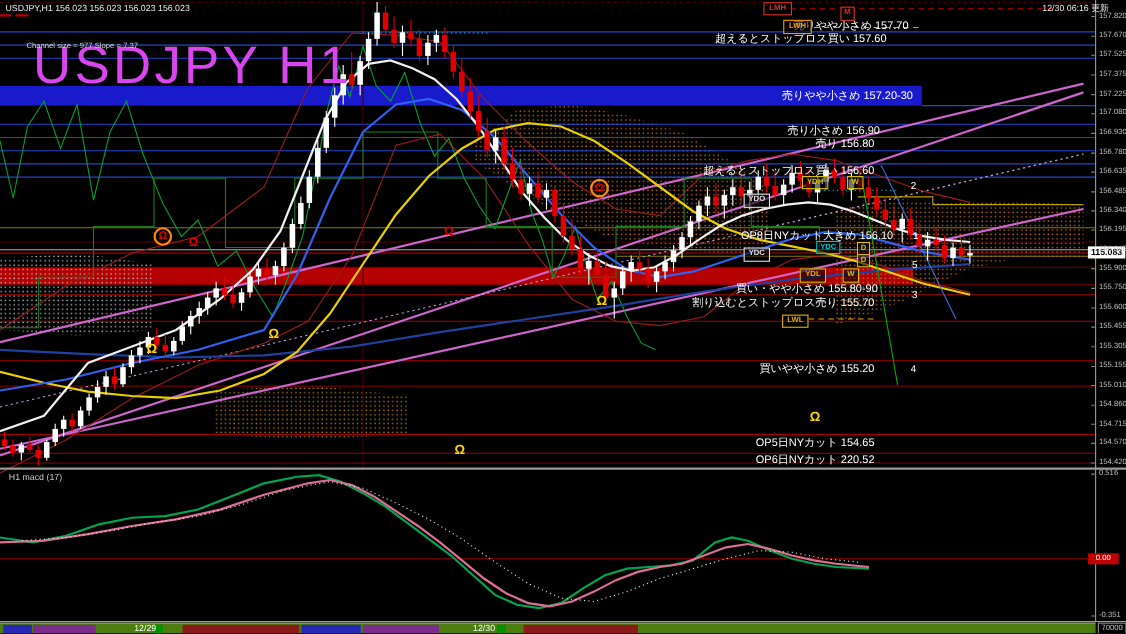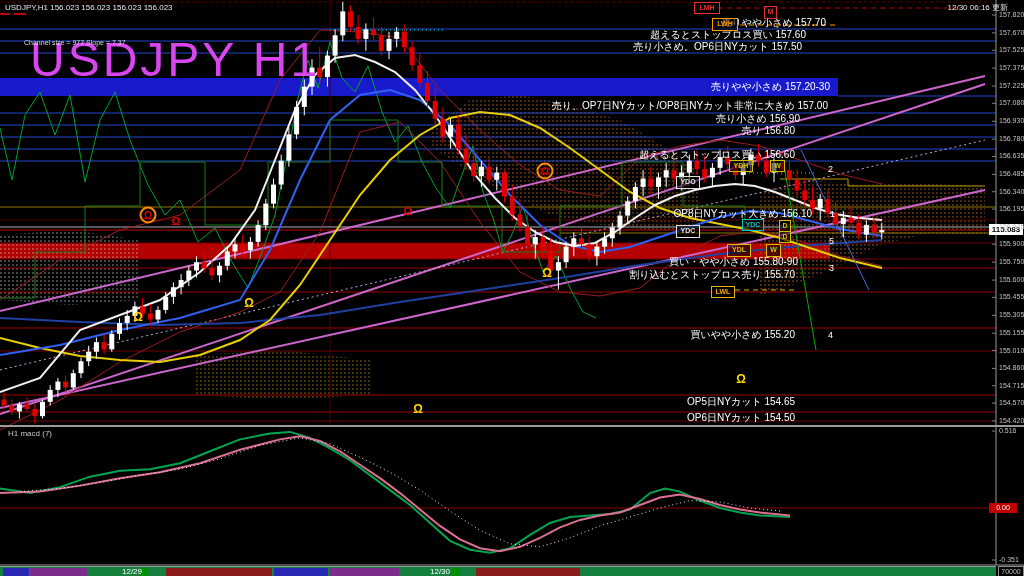--- a/index.html
+++ b/index.html
@@ -19,21 +19,21 @@
           font-size:8px;font-weight:bold;line-height:11px;text-align:center;}
   .tagzero{position:absolute;left:989px;width:28px;height:10px;background:#c00000;color:#fff;
            font-size:7px;line-height:10px;text-align:center;}
   .barsbox{position:absolute;left:998px;top:566px;width:24px;height:9px;border:1px solid #909090;
            color:#c0c0c0;font-size:7px;line-height:9px;text-align:center;background:#000;}
   .objbox{position:absolute;font-size:7px;font-weight:bold;line-height:9px;text-align:center;
           background:rgba(0,0,0,.55);}
   .num{position:absolute;color:#fff;font-size:9px;}
   .mark{position:absolute;font-weight:bold;transform:translate(-50%,-50%);}
   .ring{position:absolute;border:2px solid #ff8c00;border-radius:50%;transform:translate(-50%,-50%);}
-  #timeline{position:absolute;left:0;top:566px;width:996px;height:10px;background:#15803d;
+  #timeline{position:absolute;left:0;top:566px;width:996px;height:10px;background:#4d7c0f;
             border-top:1px solid #9a9a9a;text-align:center;}
   .tseg{position:absolute;top:1px;height:8px;}
   .tlbl{position:absolute;top:1px;color:#fff;font-size:8px;line-height:8px;white-space:nowrap;}
 </style>
 </head>
 <body>
 
 <div id="screen">
   <svg id="chart-svg" width="1024" height="576">
       <defs>
@@ -363,21 +363,21 @@
       <polyline points="20,491.588 60,488.604 100,482.636 140,475.176 180,469.20799999999997 220,458.764 260,445.336 300,437.876 330,443.844 360,457.272 390,472.192 420,490.096 450,510.984 480,530.38 510,543.808 540,546.792 570,537.84 600,525.904 630,516.952 660,508 690,500.54 720,502.032 750,508 780,510.984" fill="none" stroke="#e8e8e8" stroke-width="1" stroke-dasharray="1,3"></polyline>
       <line x1="992" y1="431" x2="996" y2="431" stroke="#808080" stroke-width="1"></line>
       <line x1="992" y1="508" x2="996" y2="508" stroke="#808080" stroke-width="1"></line>
       <line x1="992" y1="560" x2="996" y2="560" stroke="#808080" stroke-width="1"></line>
     </svg>
   <div id="watermark">USDJPY H1</div>
   <div id="overlay">
     <div class="ttl">USDJPY,H1  156.023 156.023 156.023 156.023</div>
     <div class="chinfo">Channel size = 977 Slope = 7.37</div>
     <div class="upd">12/30 06:16 更新</div>
-    <div class="indlbl">H1  macd (7)</div>
+    <div class="indlbl">H1  macd (17)</div>
     <div class="tagcur" style="top: 224px;">115.083</div>
     <div class="barsbox">70000</div>
     <div id="timeline">
         <div class="tseg" style="left: 3px; width: 26px; background: rgb(40, 40, 180);"></div>
         <div class="tseg" style="left: 30px; width: 57px; background: rgb(123, 45, 139);"></div>
         <div class="tseg" style="left: 166px; width: 106px; background: rgb(139, 26, 26);"></div>
         <div class="tseg" style="left: 274px; width: 54px; background: rgb(40, 40, 180);"></div>
         <div class="tseg" style="left: 330px; width: 69px; background: rgb(123, 45, 139);"></div>
         <div class="tseg" style="left: 476px; width: 104px; background: rgb(139, 26, 26);"></div>
         <div class="tseg" style="left: 140px; width: 8px; background: rgb(0, 144, 0);"></div>
@@ -407,32 +407,30 @@
       <div class="axlbl" style="top: 346.514px;">155.010</div>
       <div class="axlbl" style="top: 364.424px;">154.860</div>
       <div class="axlbl" style="top: 381.737px;">154.715</div>
       <div class="axlbl" style="top: 399.05px;">154.570</div>
       <div class="axlbl" style="top: 416.96px;">154.420</div>
       <div class="axlbl" style="top: 427px;">0.516</div>
       <div class="tagzero" style="top: 503px;">0.00</div>
       <div class="axlbl" style="top: 556px;">-0.351</div>
       <div class="ann" style="right: 198px; top: 23px;">売りやや小さめ 157.70</div>
       <div class="ann" style="right: 218px; top: 35px;">超えるとストップロス買い 157.60</div>
-      <div class="ann" style="right: 222px; top: 47px;">売り小さめ。OP6日NYカット 157.50</div>
       <div class="ann" style="right: 194px; top: 87px;">売りやや小さめ 157.20-30</div>
-      <div class="ann" style="right: 196px; top: 106px;">売り、OP7日NYカット/OP8日NYカット非常に大きめ 157.00</div>
       <div class="ann" style="right: 224px; top: 119px;">売り小さめ 156.90</div>
       <div class="ann" style="right: 229px; top: 131px;">売り 156.80</div>
       <div class="ann" style="right: 229px; top: 155px;">超えるとストップロス買い 156.60</div>
       <div class="ann" style="right: 212px; top: 214px; margin-left: 39px;">OP8日NYカット大きめ 156.10</div>
       <div class="ann" style="right: 226px; top: 262px;">買い・やや小さめ 155.80-90</div>
       <div class="ann" style="right: 229px; top: 275px;">割り込むとストップロス売り 155.70</div>
       <div class="ann" style="right: 229px; top: 335px;">買いやや小さめ 155.20</div>
       <div class="ann" style="right: 229px; top: 402px;">OP5日NYカット 154.65</div>
-      <div class="ann" style="right: 229px; top: 418px;">OP6日NYカット 154.50</div>
+      <div class="ann" style="right: 229px; top: 418px;">OP6日NYカット 220.52</div>
       <div class="objbox" style="left: 694px; top: 2px; width: 24px; height: 10px; border: 1px solid rgb(224, 48, 48); color: rgb(224, 48, 48);">LMH</div>
       <div class="objbox" style="left: 764px; top: 6px; width: 11px; height: 11px; border: 1px solid rgb(224, 48, 48); color: rgb(224, 48, 48);">M</div>
       <div class="objbox" style="left: 712px; top: 18px; width: 24px; height: 11px; border: 1px solid rgb(255, 153, 0); color: rgb(255, 153, 0);">LWH</div>
       <div class="objbox" style="left: 729px; top: 160px; width: 22px; height: 10px; border: 1px solid rgb(212, 192, 0); color: rgb(212, 192, 0);">YDH</div>
       <div class="objbox" style="left: 770px; top: 160px; width: 13px; height: 10px; border: 1px solid rgb(212, 192, 0); color: rgb(212, 192, 0);">W</div>
       <div class="objbox" style="left: 676px; top: 176px; width: 22px; height: 11px; border: 1px solid rgb(224, 224, 224); color: rgb(224, 224, 224);">YDO</div>
       <div class="objbox" style="left: 742px; top: 219px; width: 20px; height: 10px; border: 1px solid rgb(0, 200, 200); color: rgb(0, 200, 200);">YDC</div>
       <div class="objbox" style="left: 779px; top: 220px; width: 10px; height: 10px; border: 1px solid rgb(212, 192, 0); color: rgb(212, 192, 0);">D</div>
       <div class="objbox" style="left: 779px; top: 231px; width: 10px; height: 10px; border: 1px solid rgb(212, 192, 0); color: rgb(212, 192, 0);">D</div>
       <div class="objbox" style="left: 676px; top: 225px; width: 22px; height: 11px; border: 1px solid rgb(224, 224, 224); color: rgb(224, 224, 224);">YDC</div>

